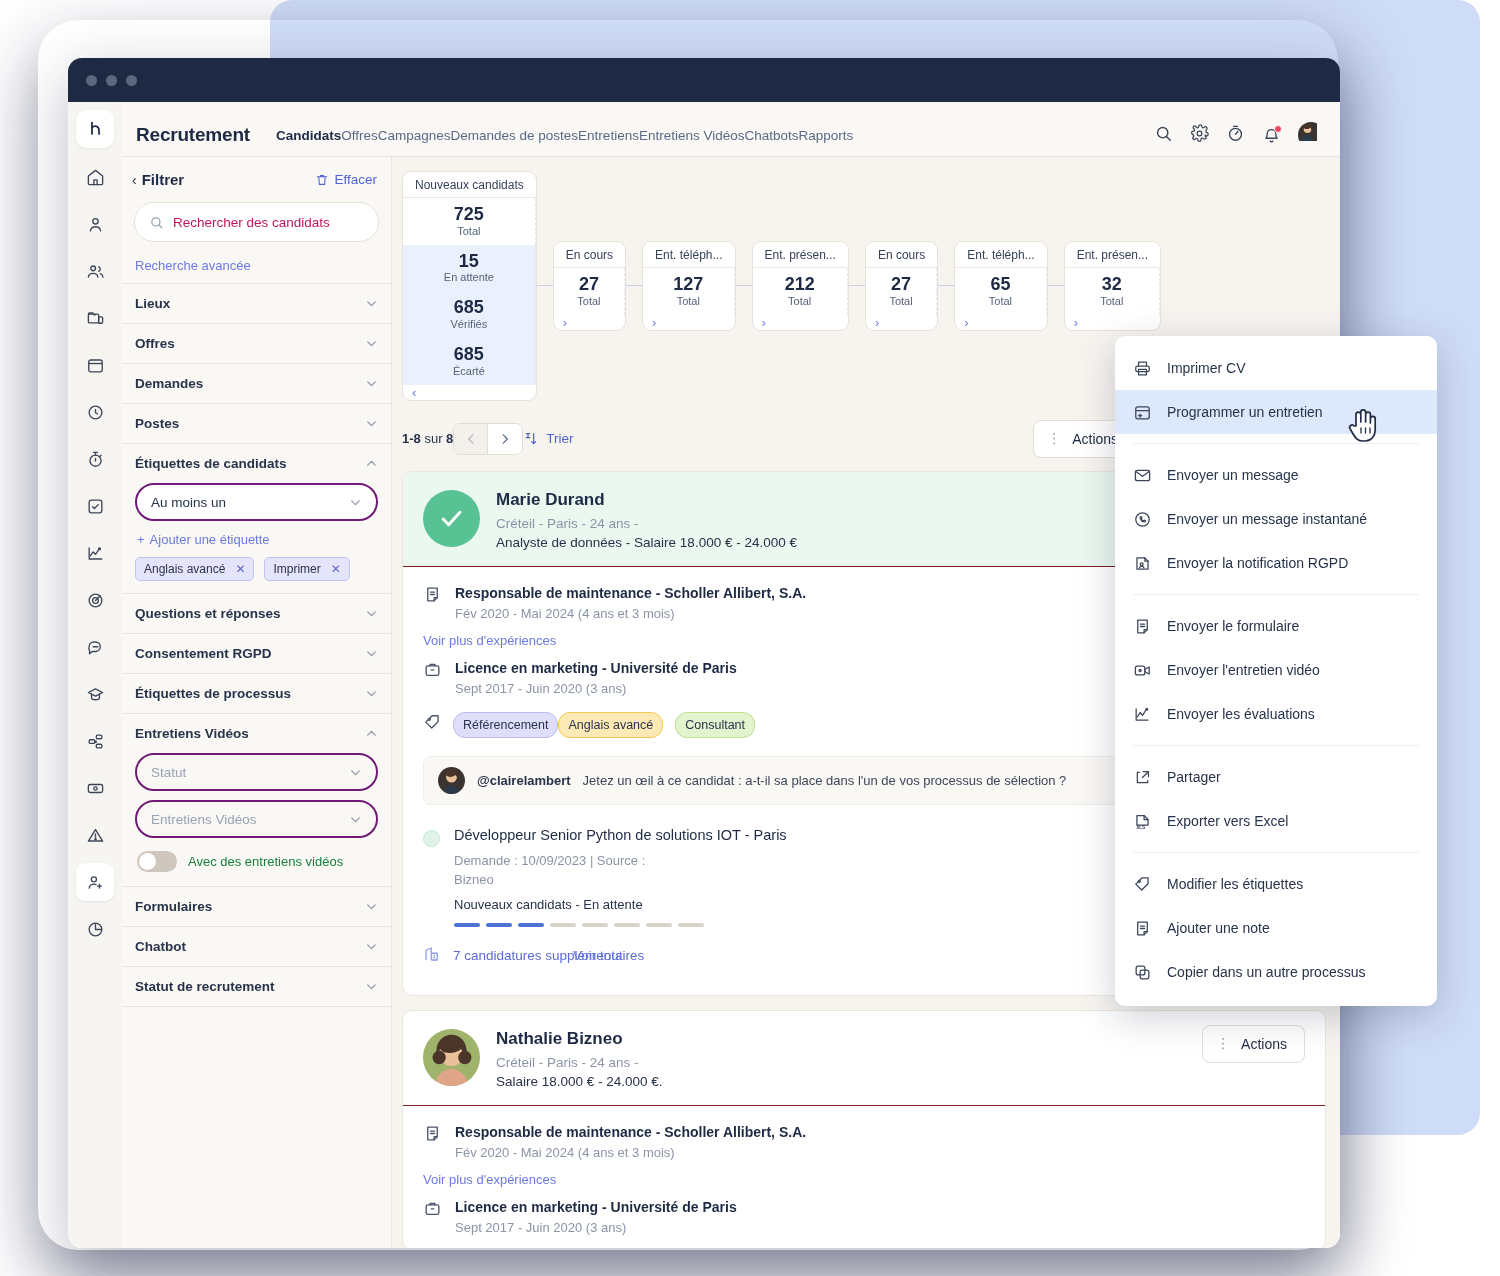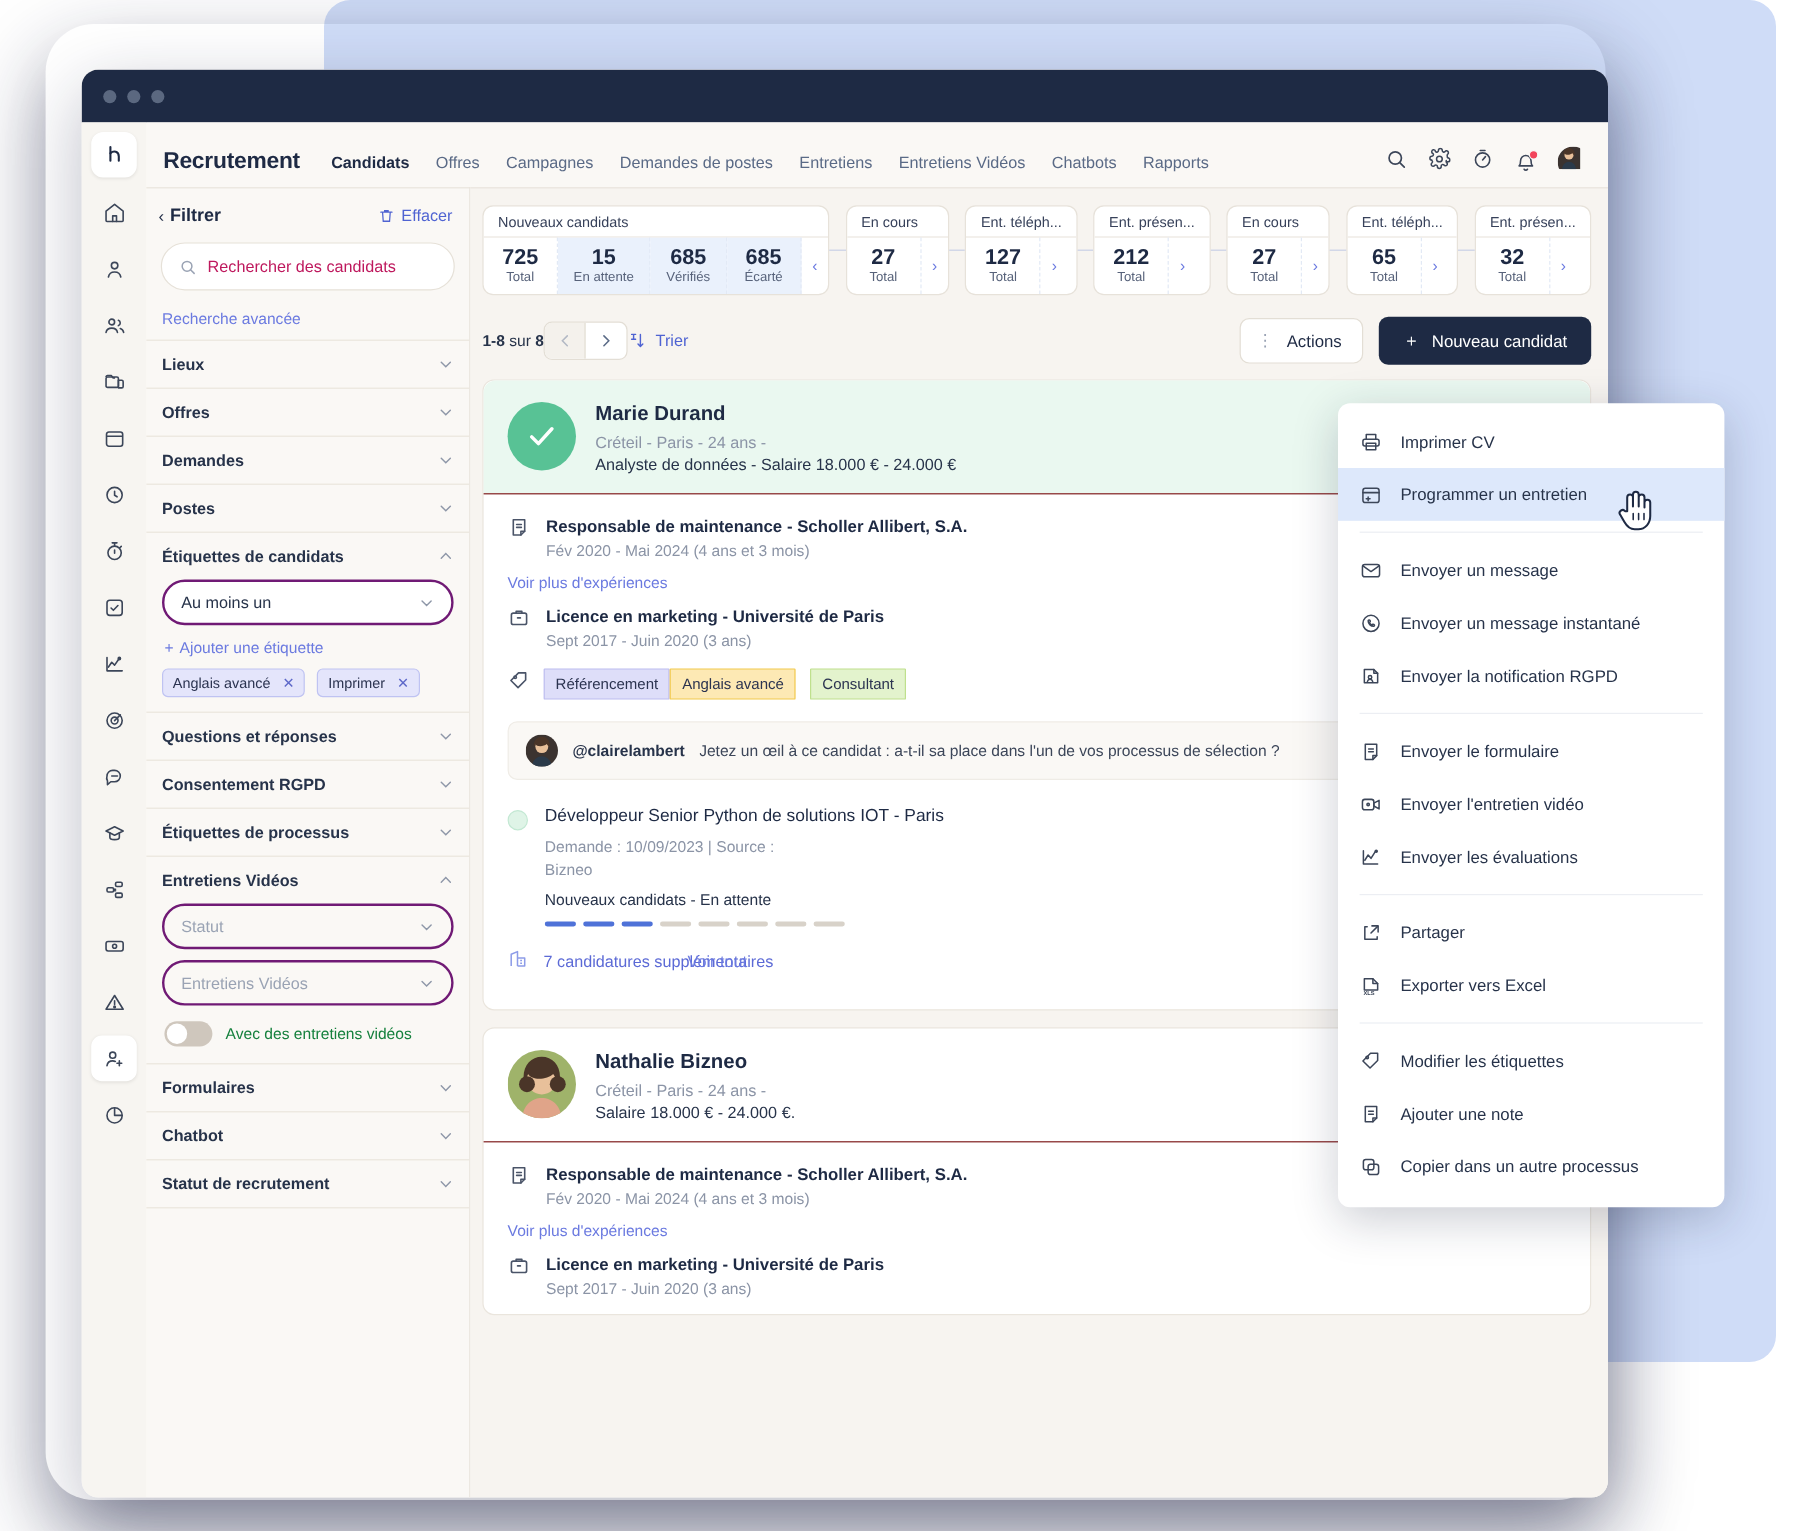--- a/index.html
+++ b/index.html
@@ -25,21 +25,21 @@
       box-shadow:0 1px 3px rgba(0,0,0,.08); margin-bottom:10px; }
   .rail-item { width:38px; height:38px; border-radius:9px; display:flex; align-items:center; justify-content:center; margin-bottom:9px; color:#3c4659; }
   .rail-item.active { background:#ffffff; box-shadow:0 1px 3px rgba(0,0,0,.08); }
   .rail-item svg { width:19px; height:19px; }
 
   
   .maincol { flex:1; display:flex; flex-direction:column; min-width:0; }
 
   .topnav { height:54px; background:#faf8f5; display:flex; align-items:center; padding:12px 16px 0 14px; gap:0; }
   .brand { font-size:19px; font-weight:700; color:#1e2a44; letter-spacing:-.2px; margin-right:26px; }
-  .navtabs { display:flex; align-items:center; gap:22px; height:54px; }
+  .navtabs { display:flex; align-items:center; height:54px; }
   .navtab { font-size:13.5px; color:#5a6a86; height:54px; display:flex; align-items:center; white-space:nowrap; }
   .navtab.active { color:#1e2a44; font-weight:600; box-shadow: inset 0 -2.5px 0 #1e2a44; }
   .navicons { margin-left:auto; display:flex; align-items:center; gap:17px; color:#3c4659; }
   .navicons svg { width:19px; height:19px; }
   .bell-wrap { position:relative; display:flex; }
   .bell-dot { position:absolute; right:-1px; top:-1px; width:8px; height:8px; border-radius:50%; background:#f2445b; border:1.5px solid #faf8f5; }
   .avatar-top { width:26px; height:26px; border-radius:50%; overflow:hidden; }
 
   .content-row { display:flex; flex:1; min-height:0; }
 
@@ -73,21 +73,21 @@
   .toggle { width:40px; height:21px; border-radius:11px; background:#cfc7bd; position:relative; flex:0 0 40px; }
   .toggle i { position:absolute; left:2px; top:2px; width:17px; height:17px; border-radius:50%; background:#fff; }
   .toggle-row span { font-size:13px; color:#15803d; }
 
   
   .right { flex:1; min-width:0; background:#f7f4f0; border-top:1px solid #e9e4dc; display:flex; flex-direction:column; }
 
   .kpis { display:flex; align-items:center; padding:14px 14px 8px 10px; gap:0; }
   .kpi { background:#fff; border:1px solid #e7e2da; border-radius:9px; overflow:hidden; flex:0 0 auto; }
   .kpi-title { font-size:12px; color:#37415a; padding:6px 12px 5px; border-bottom:1px solid #ece7df; white-space:nowrap; overflow:hidden; text-overflow:ellipsis; }
-  .kpi-nums { display:flex; }
+  .kpi-nums { display:flex;flex-direction:column; }
   .kpi-cell { padding:6px 13px 8px; text-align:center; border-right:1px dashed #e2e9f5; min-width:62px; }
   .kpi-cell:last-child { border-right:none; }
   .kpi-cell.tint { background:#eaf1fc; }
   .kpi-val { font-size:18px; font-weight:700; color:#1e2a44; line-height:1.15; }
   .kpi-lab { font-size:11px; color:#57627a; }
   .kpi-arrow { padding:0 9px; color:#6b7ae0; font-size:13px; display:flex; align-items:center; }
   .kpi-connector { width:16px; height:1px; background:#c9d0e6; }
 
   .listbar { display:flex; align-items:center; padding:10px 14px 12px 10px; }
   .range { font-size:13px; color:#27334a; }
@@ -118,21 +118,21 @@
   .card-body { padding:8px 20px 14px; border-top:1px solid #7f1d1d; }
   .exp-row { display:flex; gap:12px; padding-top:10px; }
   .exp-icon { color:#4a5468; flex:0 0 20px; }
   .exp-icon svg { width:19px; height:19px; }
   .exp-title { font-size:14px; font-weight:600; color:#1e2a44; }
   .exp-date { font-size:13px; color:#8b94a6; margin-top:5px; }
   .seemore { color:#6b7ae0; font-size:13px; padding:12px 0 2px; }
   .tags-row { display:flex; align-items:center; gap:10px; padding-top:16px; }
   .tags-row .tagicon { color:#4a5468; flex:0 0 20px; }
   .tags-row .tagicon svg { width:19px; height:19px; }
-  .tag { border-radius:1px; font-size:12.5px; padding:5px 9px; }
+  .tag { border-radius:12px; font-size:12.5px; padding:5px 9px; }
   .tag.violet { background:#dedef9; border:1px solid #bcbcef; color:#2b3350; }
   .tag.amber { background:#fde9b4; border:1px solid #f2c94c; color:#2b3350; margin-left:-10px; }
   .tag.green { background:#e3f3cd; border:1px solid #bfe08d; color:#2b3350; margin-left:2px; }
   .note { margin-top:18px; background:#faf8f5; border:1px solid #efece6; border-radius:8px; display:flex; align-items:center;
       gap:12px; padding:10px 14px; }
   .note-av { width:27px; height:27px; border-radius:50%; overflow:hidden; flex:0 0 27px; }
   .note-user { font-size:13px; font-weight:700; color:#27334a; }
   .note-text { font-size:13px; color:#3c4659; white-space:nowrap; overflow:hidden; }
   .proc { margin-top:22px; display:flex; gap:14px; }
   .proc-dot { width:17px; height:17px; border-radius:50%; background:#dff4e7; border:1px solid #c3e8d3; margin-top:3px; flex:0 0 17px; }

